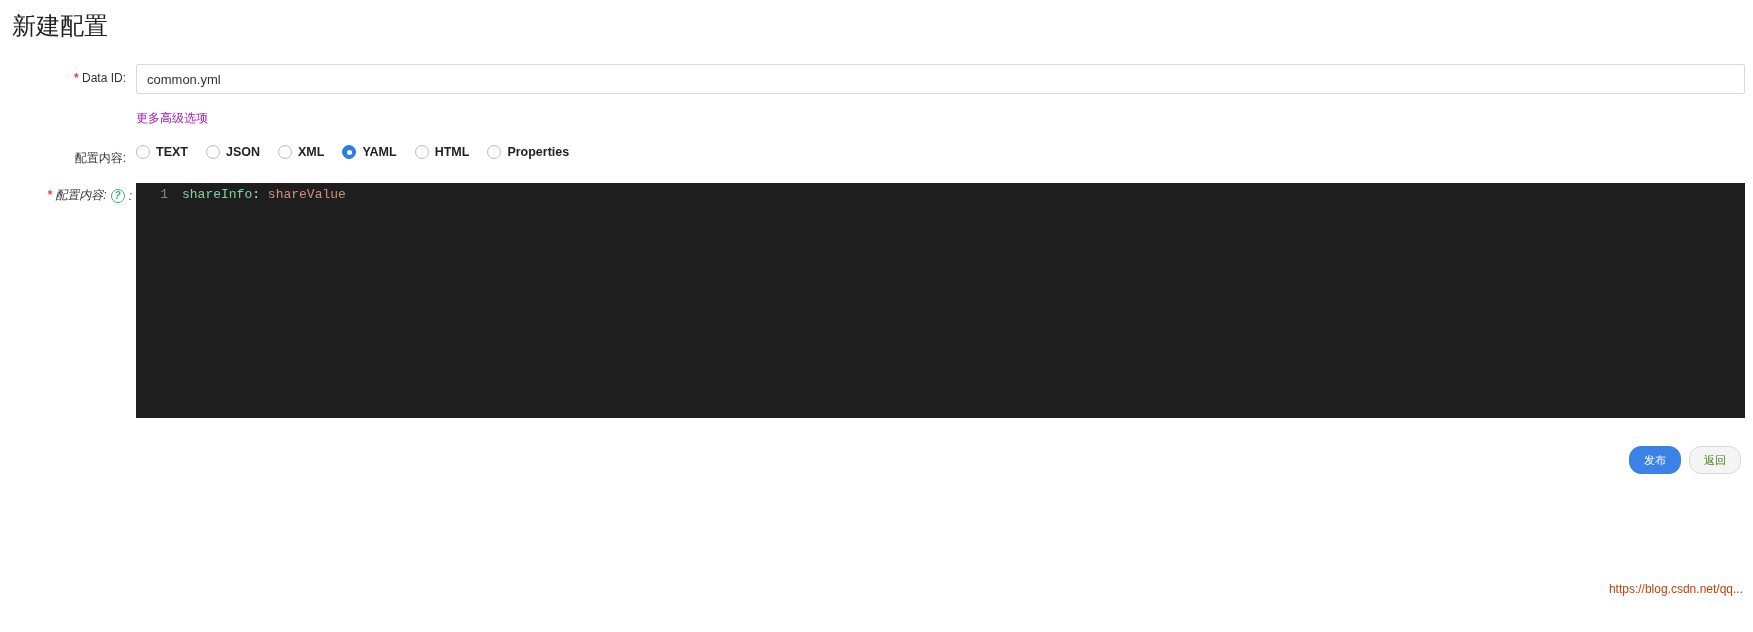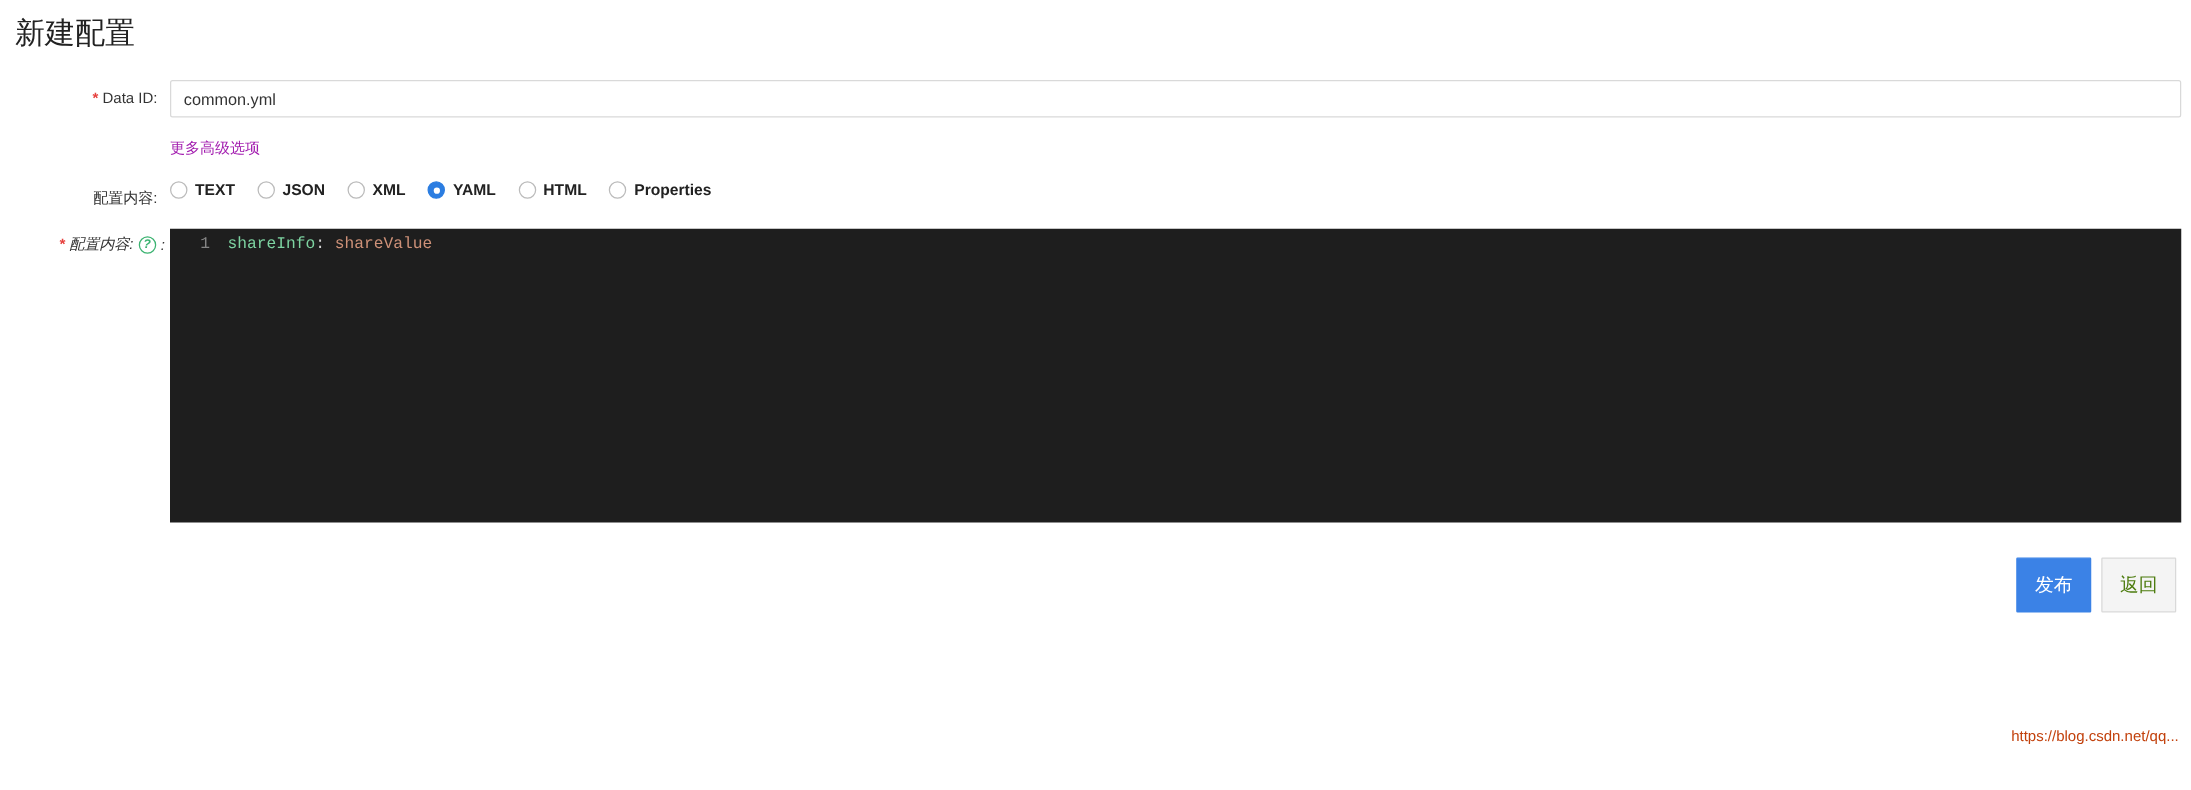--- a/index.html
+++ b/index.html
@@ -180,24 +180,24 @@
     .tok-key { color: #7dd3a1; }
     .tok-colon { color: #d4d4d4; }
     .tok-val { color: #ce9178; }
     .footer-actions {
       display: flex;
       justify-content: flex-end;
       gap: 8px;
       padding: 12px 4px 0 0;
     }
     .btn {
-      height: 44px;
+      height: 28px;
       padding: 0 14px;
-      border-radius: 1px;
-      font-size: 15px;
+      border-radius: 12px;
+      font-size: 11px;
       cursor: pointer;
       border: 1px solid transparent;
       display: inline-flex;
       align-items: center;
     }
     .btn-primary {
       background: #3b82e6;
       color: #fff;
       border-color: #3b82e6;
     }

